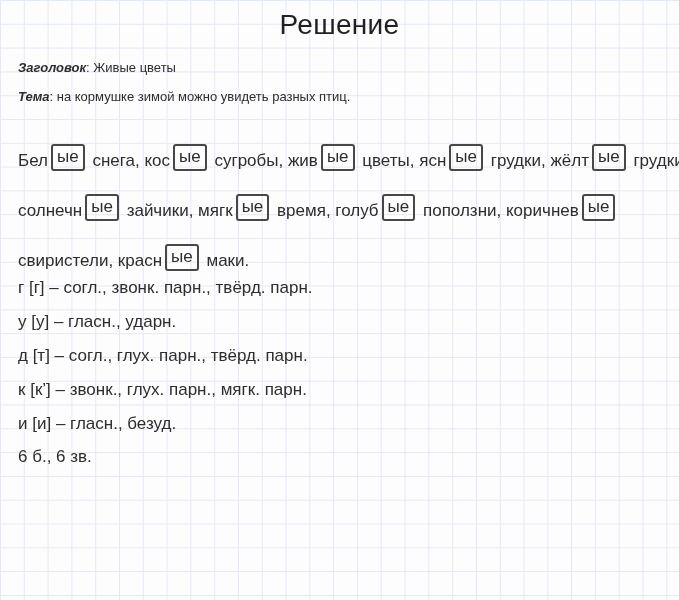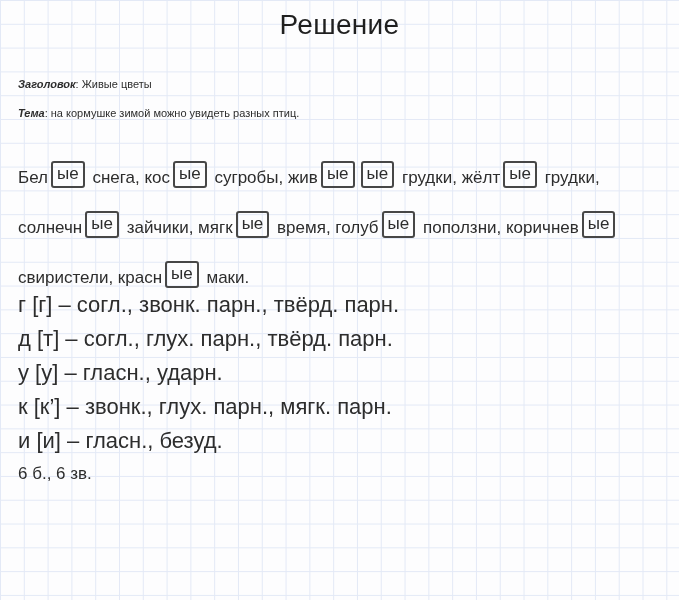--- a/index.html
+++ b/index.html
@@ -21,22 +21,22 @@
   .title {
     margin: 0;
     text-align: center;
     font-size: 28px;
     line-height: 34px;
     font-weight: 400;
     color: #1f1f1f;
     letter-spacing: 0.3px;
   }
   .intro {
-    margin-top: 28px;
-    font-size: 11px;
+    margin-top: 11px;
+    font-size: 13px;
     line-height: 29px;
   }
   .intro p { margin: 0; }
   .intro .lbl { font-weight: bold; font-style: italic; }
   .word-lines { margin-top: 10px; }
   .word-line {
     margin: 0;
     font-size: 17px;
     height: 50px;
     display: flex;
@@ -53,49 +53,49 @@
   }
   .analysis-head {
     margin: 0;
     font-size: 17px;
     line-height: 28px;
   }
   .analysis-head b { font-weight: bold; }
   .phon-list { margin: 0; }
   .phon-line {
     margin: 0;
-    font-size: 22px;
+    font-size: 17px;
     line-height: 34px;
   }
   .summary {
     margin: 2px 0 0 0;
     font-size: 17px;
     line-height: 28px;
   }
 </style>
 </head>
 <body>
 
 <div class="page">
   <h1 class="title">Решение</h1>
 
   <div class="intro">
     <p><span class="lbl">Заголовок</span><span>: Живые цветы</span></p>
     <p><span class="lbl">Тема</span><span>: на кормушке зимой можно увидеть разных птиц.</span></p>
   </div>
 
   <div class="word-lines" id="wordLines">
-      <p class="word-line"><span>Бел</span><span class="ending-box">ые</span><span> снега, кос</span><span class="ending-box">ые</span><span> сугробы, жив</span><span class="ending-box">ые</span><span class="ending-box">ые</span><span> грудки, жёлт</span><span class="ending-box">ые</span><span> грудки,</span></p>
+      <p class="word-line"><span>Бел</span><span class="ending-box">ые</span><span> снега, кос</span><span class="ending-box">ые</span><span> сугробы, жив</span><span class="ending-box">ые</span><span> цветы, ясн</span><span class="ending-box">ые</span><span> грудки, жёлт</span><span class="ending-box">ые</span><span> грудки,</span></p>
       <p class="word-line"><span>солнечн</span><span class="ending-box">ые</span><span> зайчики, мягк</span><span class="ending-box">ые</span><span> время, голуб</span><span class="ending-box">ые</span><span> поползни, коричнев</span><span class="ending-box">ые</span></p>
       <p class="word-line"><span>свиристели, красн</span><span class="ending-box">ые</span><span> маки.</span></p>
     </div>
 
 
   <div class="phon-list" id="phonList">
       <p class="phon-line">г [г] – согл., звонк. парн., твёрд. парн.</p>
+      <p class="phon-line">у [у] – гласн., ударн.</p>
       <p class="phon-line">д [т] – согл., глух. парн., твёрд. парн.</p>
-      <p class="phon-line">у [у] – гласн., ударн.</p>
       <p class="phon-line">к [к’] – звонк., глух. парн., мягк. парн.</p>
       <p class="phon-line">и [и] – гласн., безуд.</p>
     </div>
 
   <p class="summary">6 б., 6 зв.</p>
 </div>
 
 </body></html>

